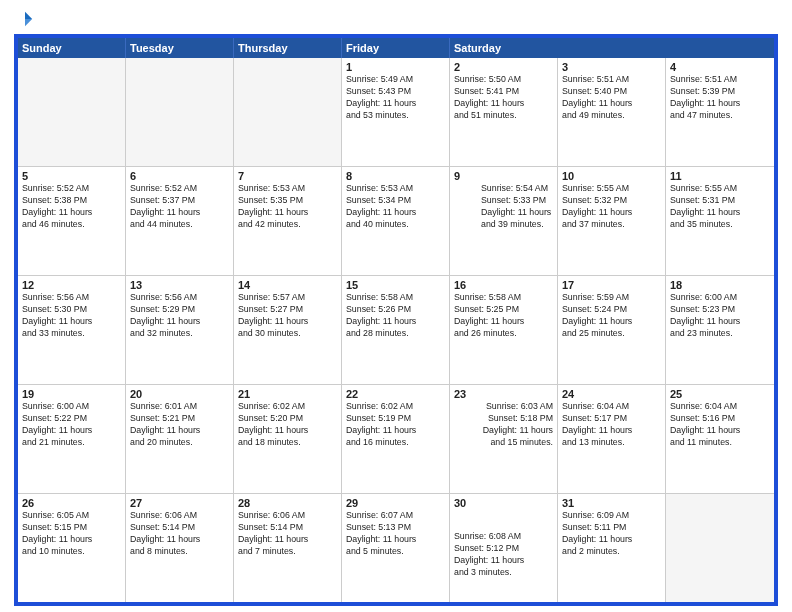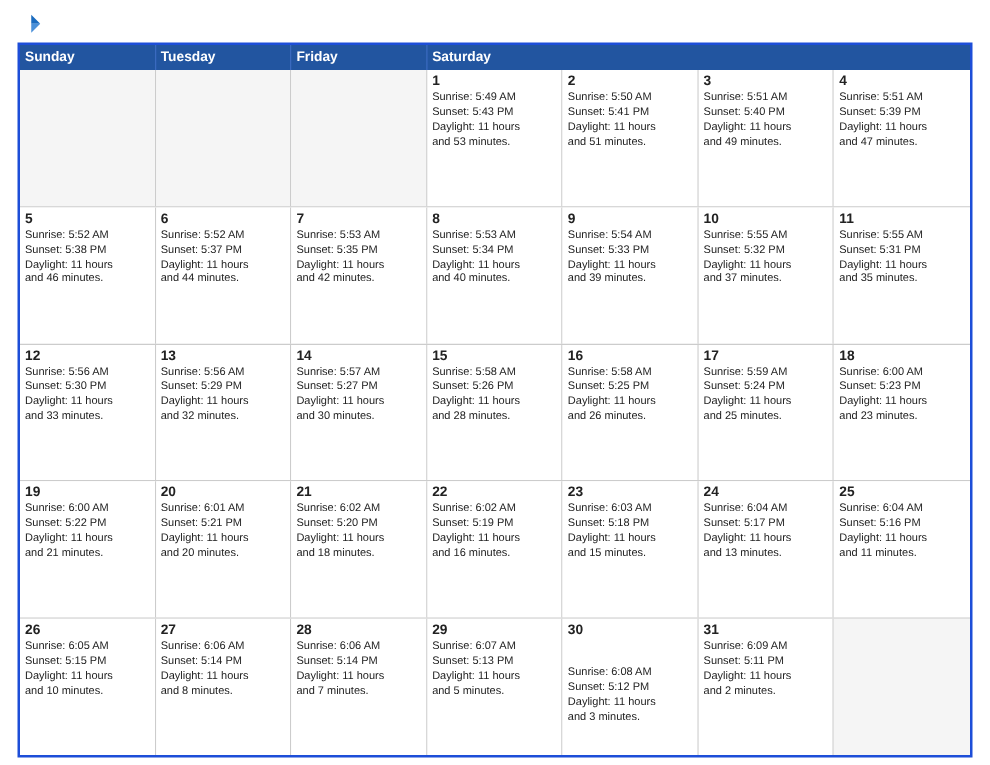--- a/index.html
+++ b/index.html
@@ -52,21 +52,21 @@
       line-height: 1.1;
     }
     .location {
       font-size: 14px;
       color: #444;
     }
     .calendar {
       flex: 1;
       display: flex;
       flex-direction: column;
-      border: 2px solid #1d4ed8;
+      border: 4px solid #1d4ed8;
     }
     .cal-header {
       display: grid;
       grid-template-columns: repeat(7, 1fr);
       background: #2255a0;
     }
     .cal-header-cell {
       color: #fff;
       font-size: 11px;
       font-weight: bold;
@@ -128,20 +128,21 @@
     <div class="title-block">
       <div class="month-title"></div>
       <div class="location"></div>
     </div>
   </div>
 
   <div class="calendar">
     <div class="cal-header">
     <div class="cal-header-cell">Sunday</div>
         <div class="cal-header-cell">Tuesday</div>
+        <div class="cal-header-cell">Thursday</div>
         <div class="cal-header-cell">Friday</div>
         <div class="cal-header-cell">Saturday</div>
       </div>
     <div class="cal-body">
     <div class="cal-row">
           <div class="cal-cell empty"></div>
           <div class="cal-cell empty"></div>
           <div class="cal-cell empty"></div>
           <div class="cal-cell">
             <span class="cell-date">1</span>
@@ -196,21 +197,21 @@
           </div>
           <div class="cal-cell">
             <span class="cell-date">8</span>
             <div class="cell-info" style="white-space: pre-line;">Sunrise: 5:53 AM
 Sunset: 5:34 PM
 Daylight: 11 hours
 and 40 minutes.</div>
           </div>
           <div class="cal-cell">
             <span class="cell-date">9</span>
-            <div class="cell-info" style="white-space: pre-line;">Sunrise: 5:54 AM
+            <div class="cell-info" style="white-space: pre-line; margin-left: 27px;">Sunrise: 5:54 AM
 Sunset: 5:33 PM
 Daylight: 11 hours
 and 39 minutes.</div>
           </div>
           <div class="cal-cell">
             <span class="cell-date">10</span>
             <div class="cell-info" style="white-space: pre-line;">Sunrise: 5:55 AM
 Sunset: 5:32 PM
 Daylight: 11 hours
 and 37 minutes.</div>
@@ -298,21 +299,21 @@
           </div>
           <div class="cal-cell">
             <span class="cell-date">22</span>
             <div class="cell-info" style="white-space: pre-line;">Sunrise: 6:02 AM
 Sunset: 5:19 PM
 Daylight: 11 hours
 and 16 minutes.</div>
           </div>
           <div class="cal-cell">
             <span class="cell-date">23</span>
-            <div class="cell-info" style="white-space: pre-line;">Sunrise: 6:03 AM
+            <div class="cell-info" style="white-space: pre-line; text-align: right;">Sunrise: 6:03 AM
 Sunset: 5:18 PM
 Daylight: 11 hours
 and 15 minutes.</div>
           </div>
           <div class="cal-cell">
             <span class="cell-date">24</span>
             <div class="cell-info" style="white-space: pre-line;">Sunrise: 6:04 AM
 Sunset: 5:17 PM
 Daylight: 11 hours
 and 13 minutes.</div>

